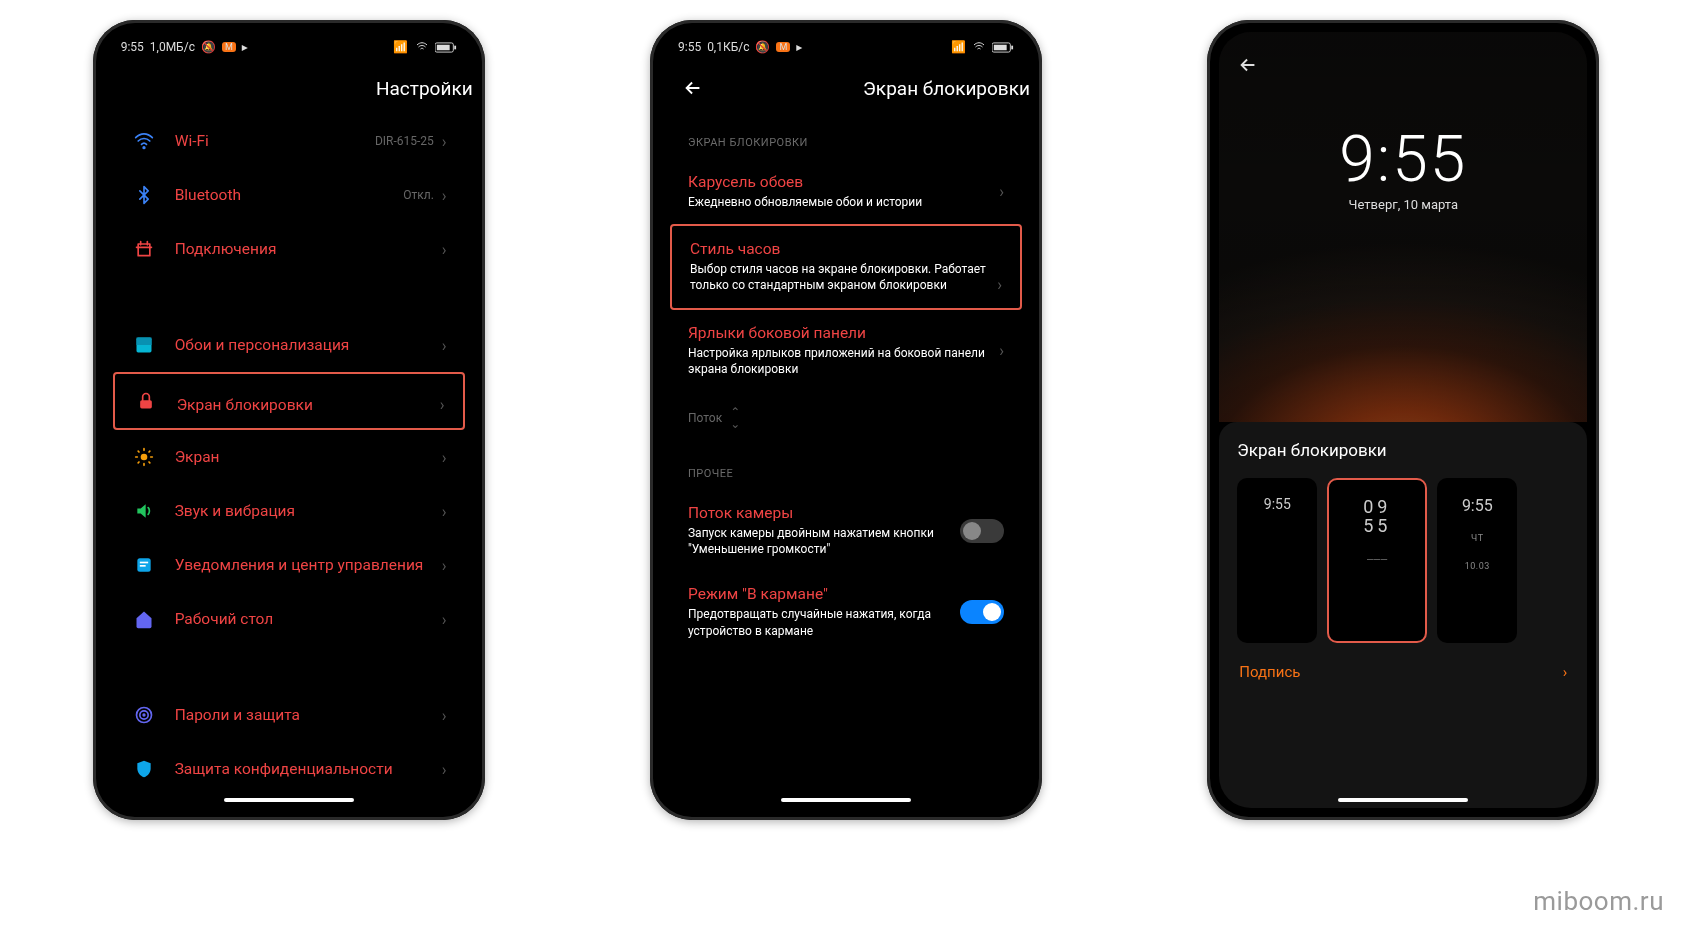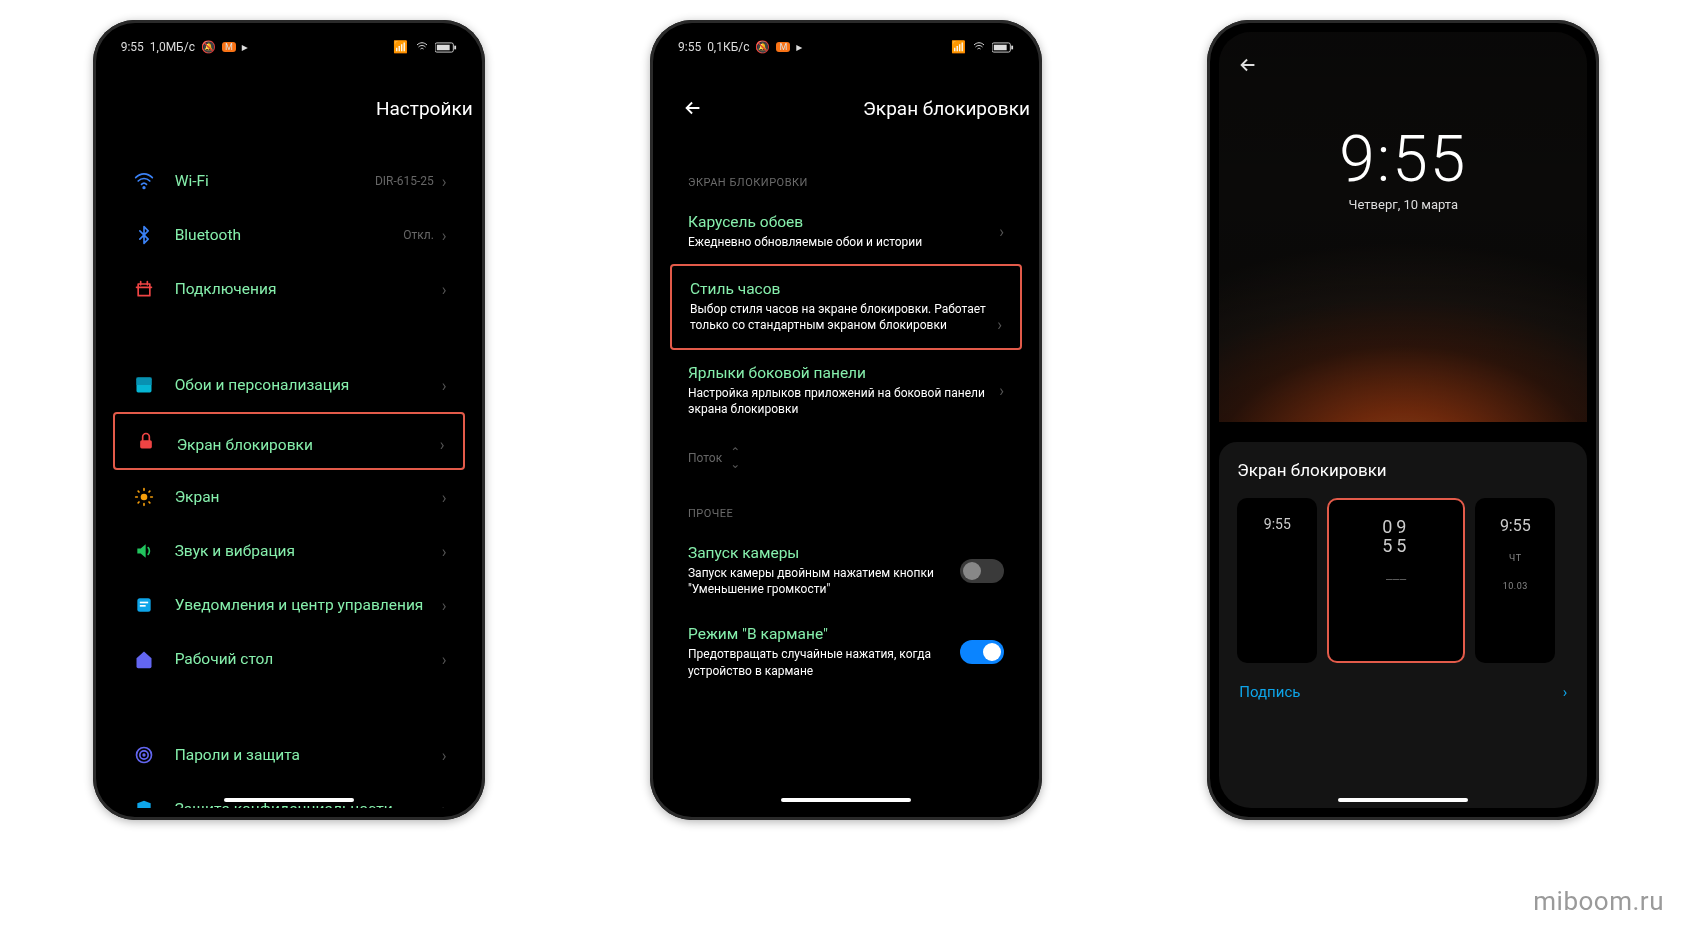--- a/index.html
+++ b/index.html
@@ -19,21 +19,21 @@
     background: #000;
     border-radius: 42px;
     position: relative;
     box-shadow: inset 0 0 0 3px #2a2a2a, 0 2px 10px rgba(0,0,0,.3);
     overflow: hidden;
     color: #fff;
   }
   .screen {
     position: absolute; inset: 12px;
     background:#000; border-radius:32px; overflow:hidden;
-    display:flex; flex-direction:column;gap:20px;
+    display:flex; flex-direction:column;
   }
   .statusbar {
     display:flex; justify-content:space-between; align-items:center;
     height:30px; padding:0 16px; font-size:12px; color:#ddd;
   }
   .statusbar .left, .statusbar .right { display:flex; gap:6px; align-items:center; }
   .title-row {
     display:flex; align-items:center; justify-content:flex-end;
     position:relative; height:52px; font-size:19px; font-weight:400;
   }
@@ -45,21 +45,21 @@
   .section-label {
     font-size:11px; letter-spacing:.5px; color:#6a6a6a;
     padding:22px 18px 10px;
   }
   .row {
     display:flex; align-items:center; padding:14px 18px;
     min-height:54px; position:relative;
   }
   .row .icon { width:26px; height:26px; margin-right:18px; display:flex; align-items:center; justify-content:center; }
   .row .txt { flex:1; }
-  .row .label { font-size:15.5px; color:#86efac; }
+  .row .label { font-size:15.5px; color:#ef4444; }
   .row .value { font-size:12px; color:#666; }
   .row .desc { font-size:12px; color:#ffffff; line-height:1.35; margin-top:3px; }
   .row .chev { color:#555; font-size:16px; margin-left:8px; }
   .highlighted { border:2px solid #e35b4a; border-radius:4px;align-items:flex-end; }
   .divider { height:1px; background:transparent; margin:10px 0; }
   .toggle {
     width:44px; height:24px; border-radius:12px; background:#3a3a3a;
     position:relative;
   }
   .toggle::after {
@@ -86,29 +86,29 @@
   .panel {
     background:#141414; border-radius:18px 18px 0 0; padding:18px 18px 10px; flex:1;
   }
   .panel-title { font-size:17px; margin-bottom:18px; }
   .thumbs { display:flex; gap:10px; align-items:stretch; height:165px; }
   .thumb {
     background:#000; border-radius:10px; display:flex; flex-direction:column; align-items:center; justify-content:flex-start;
     padding-top:18px; color:#ccc;
   }
   .thumb.t1 { width:80px; }
-  .thumb.t2 { width:138px; border:2.5px solid #e35b4a; }
+  .thumb.t2 { width:100px; border:2.5px solid #e35b4a; }
   .thumb.t3 { width:80px; }
   .thumb .tclock { font-size:14px; }
   .thumb.t2 .tclock { font-size:18px; letter-spacing:4px; line-height:1.05; text-align:center; }
   .thumb.t3 .tclock { font-size:16px; }
   .thumb .tsub { font-size:9px; color:#888; margin-top:18px; letter-spacing:.5px; }
   .panel-row {
     display:flex; align-items:center; justify-content:space-between;
-    padding:20px 2px 8px; color:#0ea5e9; font-size:15px;
+    padding:20px 2px 8px; color:#f97316; font-size:15px;
   }
   .watermark {
     position:absolute; right:28px; bottom:36px;
     font-size:26px; color:#9a9a9a; letter-spacing:.5px;
   }
   svg { display:block; }
 </style>
 </head>
 <body>
 
@@ -340,21 +340,21 @@
           </div>
           <span class="chev">›</span>
         </div>
         <div class="row">
           <span class="value">Поток</span>
           <span class="chev" style="font-size:12px;line-height:1;">⌃<br>⌄</span>
         </div>
         <div class="section-label">ПРОЧЕЕ</div>
         <div class="row">
           <div class="txt">
-            <div class="label">Запуск камеры</div>
+            <div class="label">Поток камеры</div>
             <div class="desc">Запуск камеры двойным нажатием кнопки "Уменьшение громкости"</div>
           </div>
           <div class="toggle "></div>
         </div>
         <div class="row">
           <div class="txt">
             <div class="label">Режим "В кармане"</div>
             <div class="desc">Предотвращать случайные нажатия, когда устройство в кармане</div>
           </div>
           <div class="toggle on"></div>

